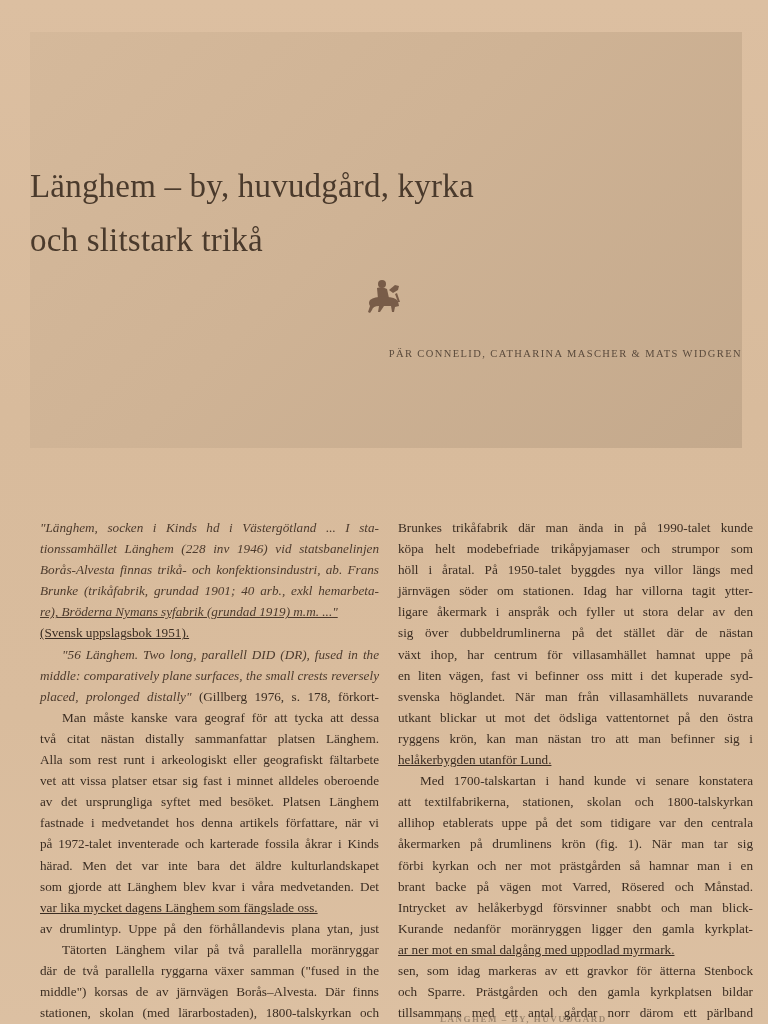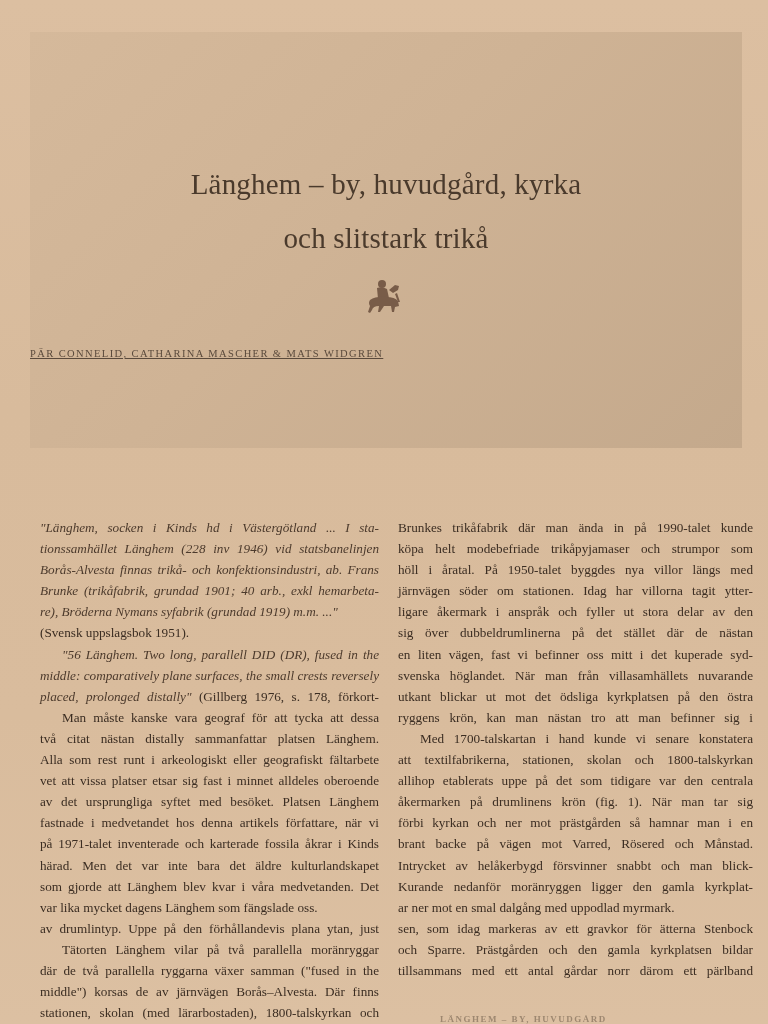--- a/index.html
+++ b/index.html
@@ -25,66 +25,64 @@
       left: 30px;
       top: 32px;
       width: 712px;
       height: 416px;
       background: linear-gradient(135deg, #d5b99b 0%, #cfb395 45%, #c4a98c 100%);
     }
     .title {
       position: absolute;
       left: 0;
       width: 100%;
-      text-align: center;
-      font-size: 29px;
+      font-size: 33px;
       font-weight: normal;
       color: #4a3a2c;
       letter-spacing: 0.2px;
       line-height: 1;
       margin: 0;
     }
     .title.line1 { top: 138px; }
     .title.line2 { top: 192px; }
     .emblem {
       position: absolute;
       left: 332px;
       top: 244px;
       width: 46px;
       height: 46px;
     }
     .authors {
       position: absolute;
       left: 0;
       top: 316px;
       width: 100%;
-      text-align: left;
+      text-align: right;
       font-size: 10.5px;
       letter-spacing: 1.4px;
       color: #5a4a3c;
       text-transform: uppercase;
-      text-decoration: underline;
     }
     .col {
       position: absolute;
       top: 517px;
       font-size: 13.2px;
       line-height: 21.1px;
       color: #3b2d22;
     }
     .col.left { left: 40px; width: 339px; }
     .col.right { left: 398px; width: 355px; }
     .line {
       display: block;
       white-space: nowrap;
       text-align: justify;
       text-align-last: justify;
       height: 21.1px;
     }
-    .line.last { text-align-last: left; }
+    .line.last { text-align-last: left; text-decoration: underline; }
     .line.indent { padding-left: 22px; }
     .it { font-style: italic; color: #4c3a2c; }
     .footer {
       position: absolute;
       left: 440px;
       top: 1014px;
       font-size: 9px;
       letter-spacing: 1.5px;
       color: #6b5a48;
       opacity: 0.55;
@@ -122,42 +120,44 @@
     <span class="line last">(Svensk uppslagsbok 1951).</span>
     <span class="line it indent">"56 Länghem. Two long, parallell DID (DR), fused in the</span>
     <span class="line it">middle: comparatively plane surfaces, the small crests reversely</span>
     <span class="line"><span class="it">placed, prolonged distally"</span><span> (Gillberg 1976, s. 178, förkort-</span></span>
     <span class="line indent">Man måste kanske vara geograf för att tycka att dessa</span>
     <span class="line">två citat nästan distally sammanfattar platsen Länghem.</span>
     <span class="line">Alla som rest runt i arkeologiskt eller geografiskt fältarbete</span>
     <span class="line">vet att vissa platser etsar sig fast i minnet alldeles oberoende</span>
     <span class="line">av det ursprungliga syftet med besöket. Platsen Länghem</span>
     <span class="line">fastnade i medvetandet hos denna artikels författare, när vi</span>
-    <span class="line">på 1971-talet inventerade och karterade fossila åkrar i Kinds</span>
+    <span class="line">på 1972-talet inventerade och karterade fossila åkrar i Kinds</span>
     <span class="line">härad. Men det var inte bara det äldre kulturlandskapet</span>
     <span class="line">som gjorde att Länghem blev kvar i våra medvetanden. Det</span>
     <span class="line last">var lika mycket dagens Länghem som fängslade oss.</span>
     <span class="line">av drumlintyp. Uppe på den förhållandevis plana ytan, just</span>
     <span class="line indent">Tätorten Länghem vilar på två parallella moränryggar</span>
     <span class="line">där de två parallella ryggarna växer samman ("fused in the</span>
     <span class="line">middle") korsas de av järnvägen Borås–Alvesta. Där finns</span>
     <span class="line">stationen, skolan (med lärarbostaden), 1800-talskyrkan och</span>
   </div>
 
   <div class="col right">
     <span class="line">Brunkes trikåfabrik där man ända in på 1990-talet kunde</span>
     <span class="line">köpa helt modebefriade trikåpyjamaser och strumpor som</span>
     <span class="line">höll i åratal. På 1950-talet byggdes nya villor längs med</span>
     <span class="line">järnvägen söder om stationen. Idag har villorna tagit ytter-</span>
     <span class="line">ligare åkermark i anspråk och fyller ut stora delar av den</span>
     <span class="line">sig över dubbeldrumlinerna på det stället där de nästan</span>
+    <span class="line">växt ihop, har centrum för villasamhället hamnat uppe på</span>
     <span class="line">en liten vägen, fast vi befinner oss mitt i det kuperade syd-</span>
     <span class="line">svenska höglandet. När man från villasamhällets nuvarande</span>
-    <span class="line">utkant blickar ut mot det ödsliga kyrkplatsen på den östra</span>
+    <span class="line">utkant blickar ut mot det ödsliga vattentornet på den östra</span>
     <span class="line">ryggens krön, kan man nästan tro att man befinner sig i</span>
+    <span class="line last">helåkerbygden utanför Lund.</span>
     <span class="line indent">Med 1700-talskartan i hand kunde vi senare konstatera</span>
     <span class="line">att textilfabrikerna, stationen, skolan och 1800-talskyrkan</span>
     <span class="line">allihop etablerats uppe på det som tidigare var den centrala</span>
     <span class="line">åkermarken på drumlinens krön (fig. 1). När man tar sig</span>
     <span class="line">förbi kyrkan och ner mot prästgården så hamnar man i en</span>
     <span class="line">brant backe på vägen mot Varred, Rösered och Månstad.</span>
     <span class="line">Intrycket av helåkerbygd försvinner snabbt och man blick-</span>
     <span class="line">Kurande nedanför moränryggen ligger den gamla kyrkplat-</span>
     <span class="line last">ar ner mot en smal dalgång med uppodlad myrmark.</span>
     <span class="line">sen, som idag markeras av ett gravkor för ätterna Stenbock</span>

